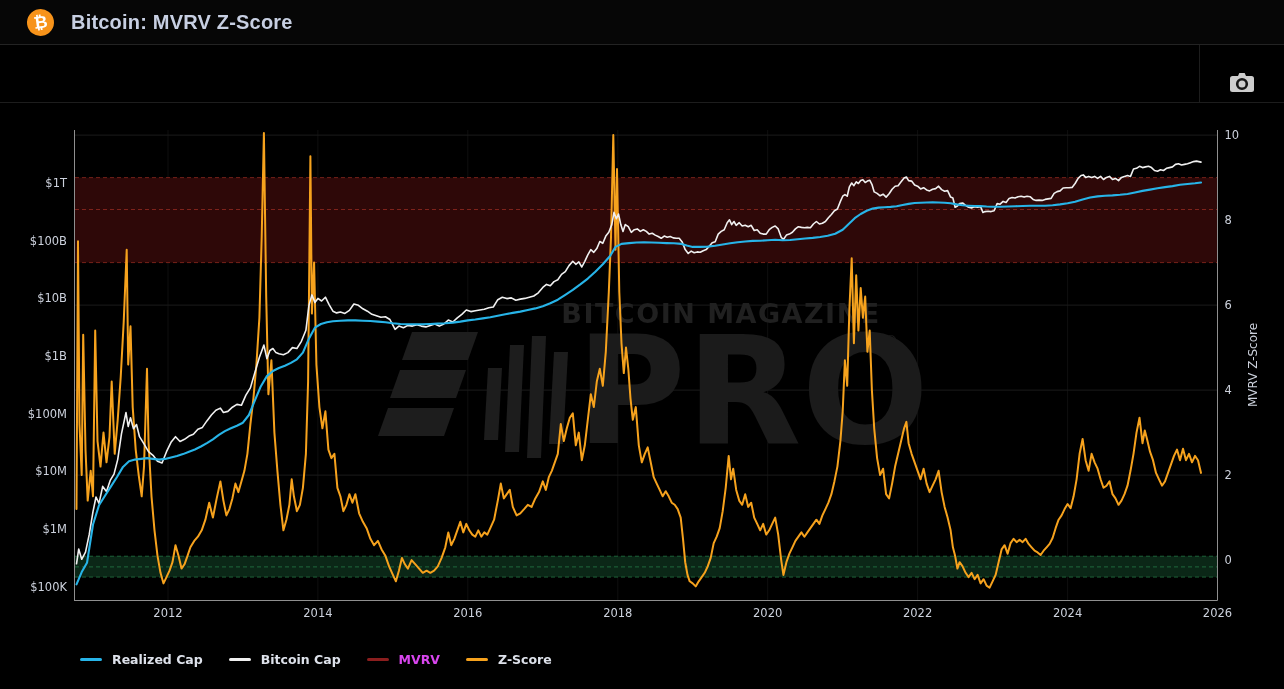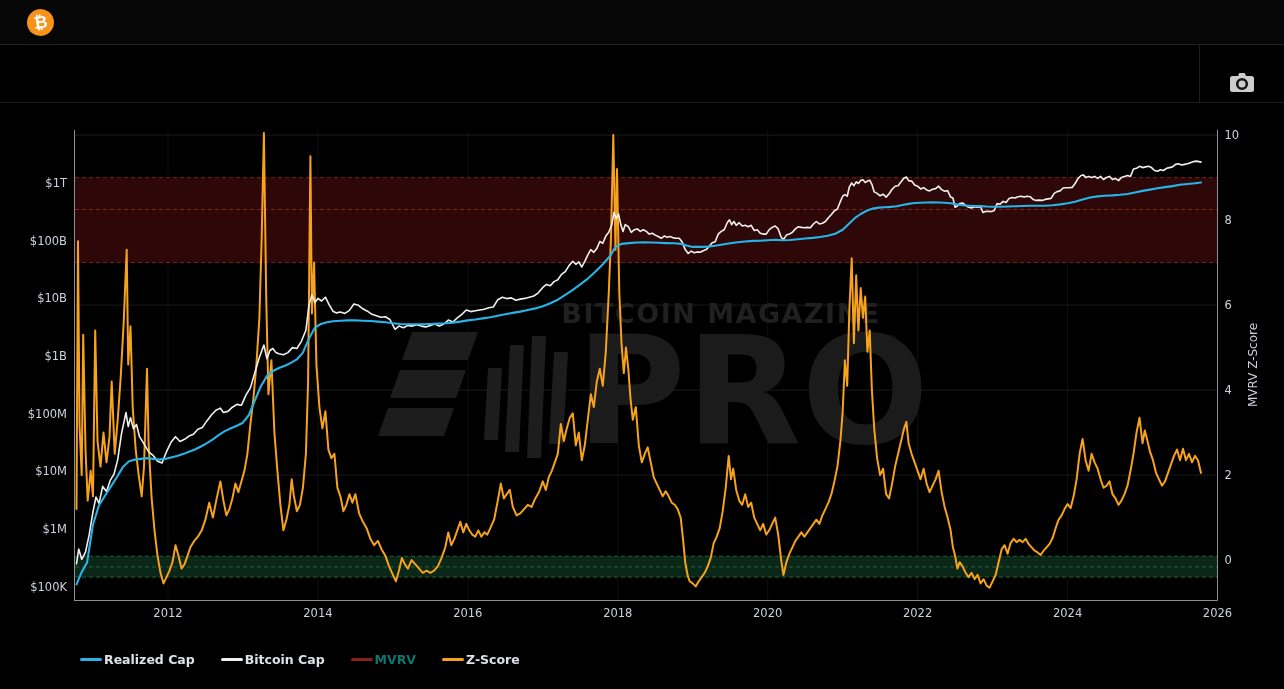--- a/index.html
+++ b/index.html
@@ -12,33 +12,34 @@
     margin-left:27px;transform:rotate(-8deg);font-family:"DejaVu Sans", sans-serif;}
   .page-title{margin:0 0 0 17px;font-size:20px;font-weight:700;color:#c7cfe2;letter-spacing:.2px;}
   .toolbar{position:absolute;top:45px;left:0;width:100%;height:57px;background:#000;
     border-bottom:1px solid #1d1d1d;}
   .toolbar-right{position:absolute;right:0;top:0;width:84px;height:100%;
     border-left:1px solid #1d1d1d;display:flex;align-items:flex-end;justify-content:center;}
   .camera-btn{background:none;border:none;cursor:pointer;padding:0;margin-bottom:6px;}
   .chart-wrap{position:absolute;top:102px;left:0;width:1284px;height:540px;}
   .chart-wrap svg{display:block;}
   .legend{position:absolute;top:652px;left:80px;display:flex;align-items:center;gap:26px;}
-  .legend-item{display:flex;align-items:center;gap:2px;cursor:pointer;}
+  .legend-item{display:flex;align-items:center;gap:10px;cursor:pointer;}
   .legend-swatch{display:inline-block;width:22px;height:3px;border-radius:2px;}
   .legend-label{font-size:12.5px;font-weight:700;color:#dde1ea;font-family:"DejaVu Sans", sans-serif;}
-  .legend-item.dimmed .legend-label{color:#0f766e;}
+  .legend-item.dimmed .legend-label{color:#d946ef;}
   text{font-family:"DejaVu Sans", sans-serif;}
 </style>
 </head>
 <body>
 
 <div class="page">
 
   <div class="header">
     <span class="btc-logo">₿</span>
+    <h1 class="page-title">Bitcoin: MVRV Z-Score</h1>
   </div>
 
   <div class="toolbar">
     <div class="toolbar-right">
       <button class="camera-btn" title="">
         <svg width="26" height="22" viewBox="0 0 26 22">
           <path d="M9 5 L10.3 2 L15.7 2 L17 5 Z" fill="#cdcdcd"></path>
           <rect x="1" y="5" width="24" height="16" rx="2.5" fill="#cdcdcd"></rect>
           <circle cx="13" cy="13" r="4.8" fill="none" stroke="#161616" stroke-width="2.6"></circle>
         </svg>

